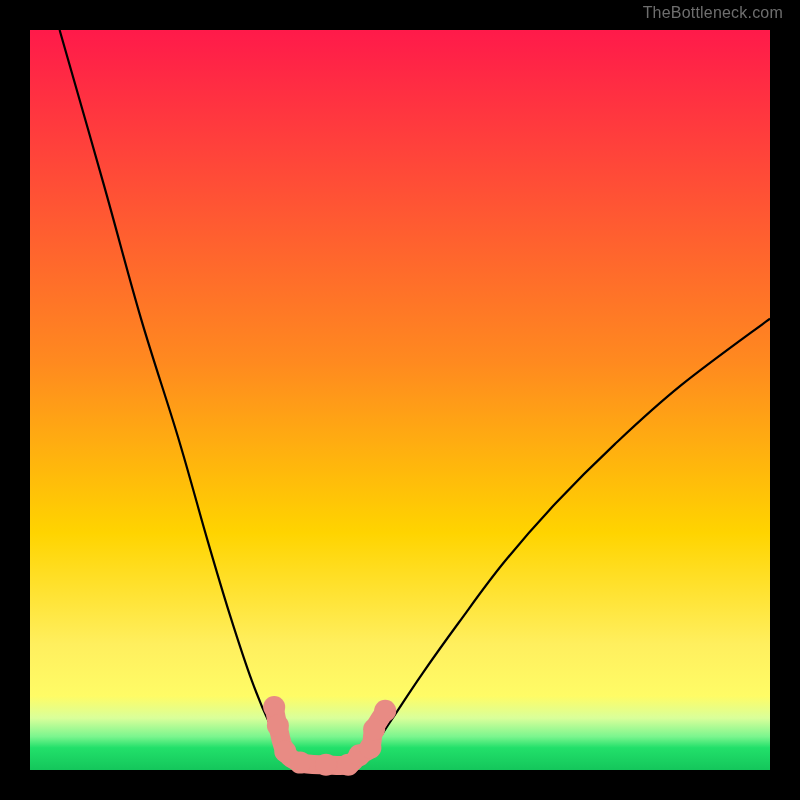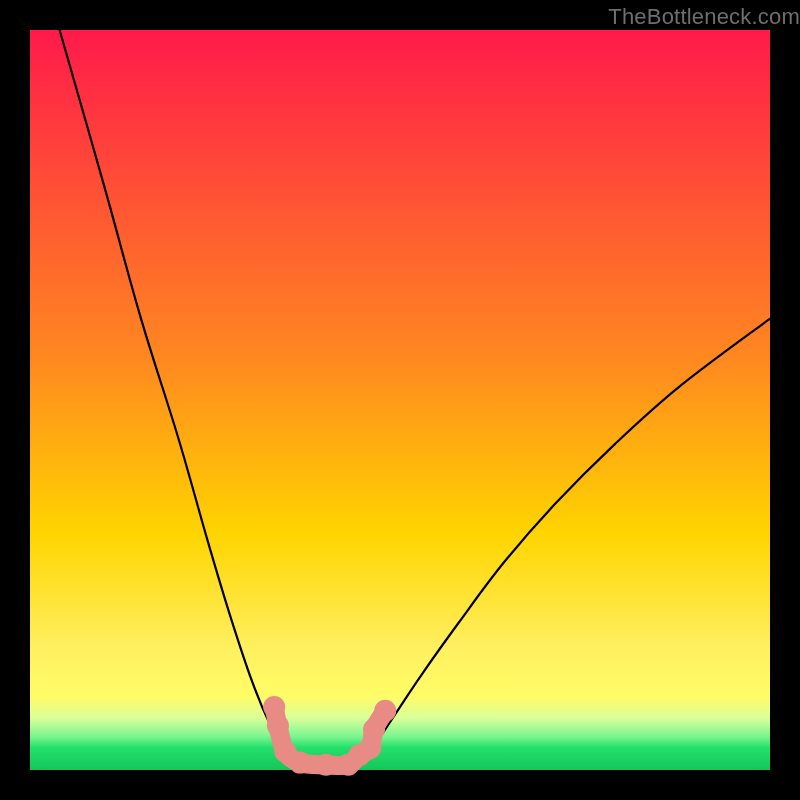--- a/index.html
+++ b/index.html
@@ -18,23 +18,23 @@
   }
   svg {
     position: absolute;
     top: 0; left: 0;
     width: 800px;
     height: 800px;
   }
   .watermark {
     position: absolute;
     top: 4px;
-    right: 0;
+    right: 17px;
     color: #6e6e6e;
-    font-size: 22px;
+    font-size: 16px;
     font-weight: 500;
     letter-spacing: 0.2px;
     user-select: none;
   }
 </style>
 </head>
 <body>
 
 <div class="stage">
   <svg viewBox="0 0 800 800">

